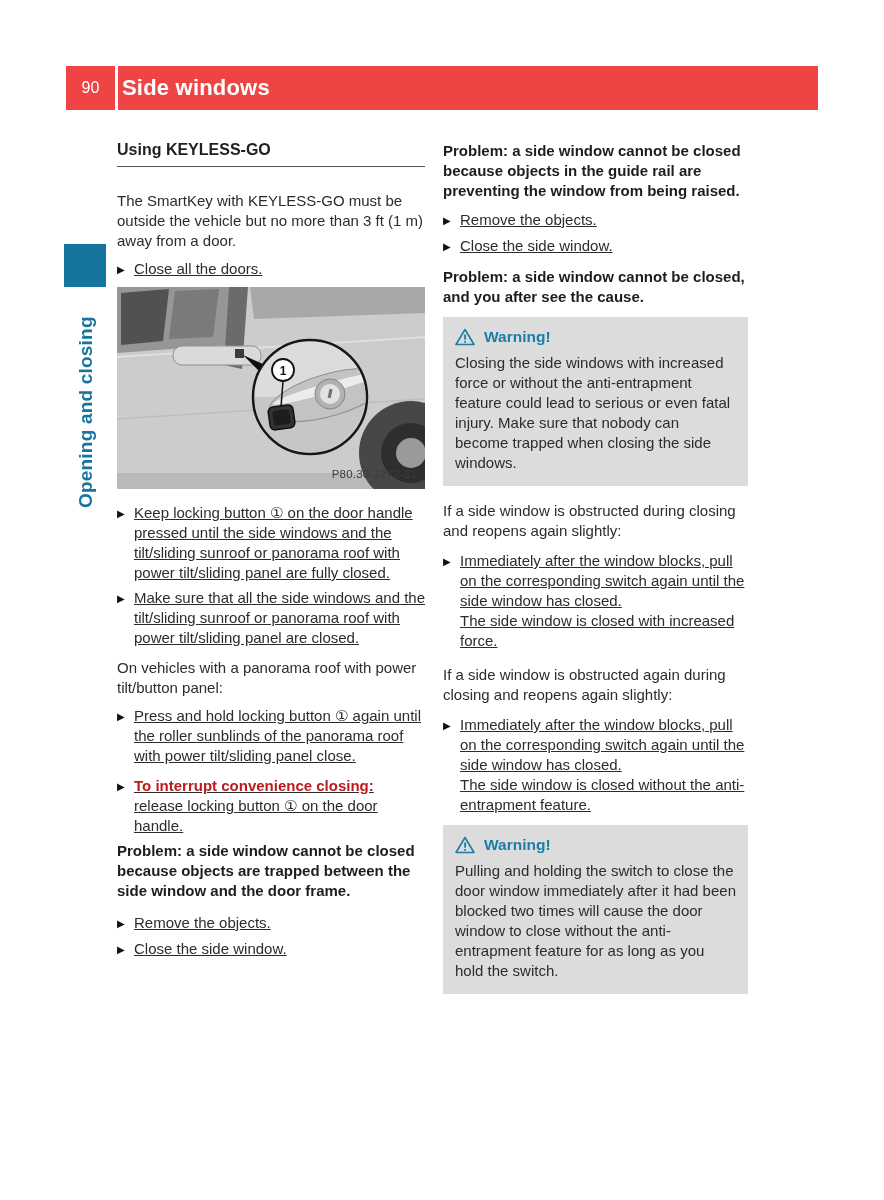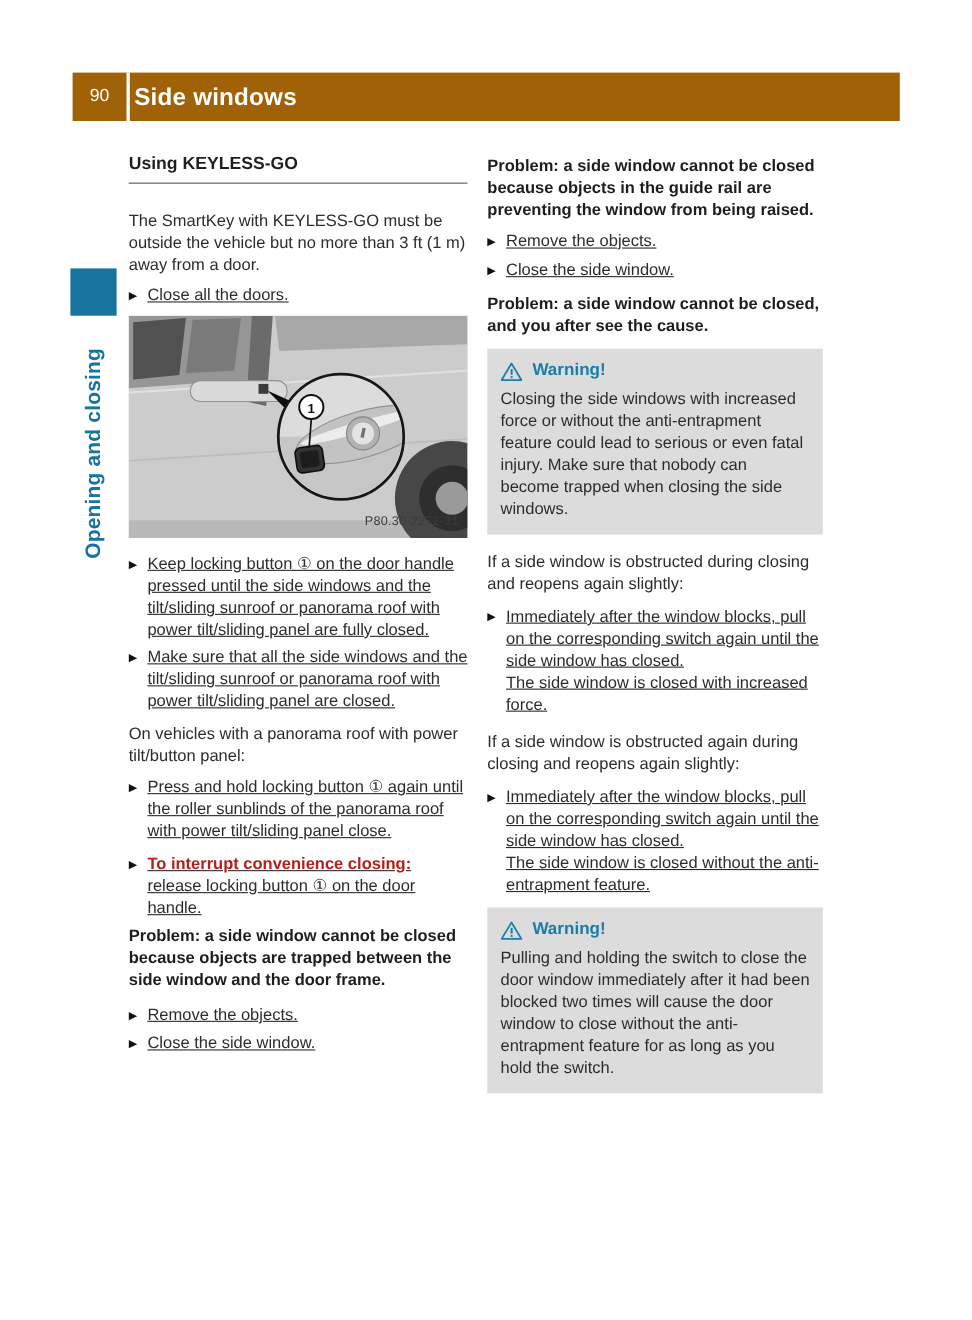--- a/index.html
+++ b/index.html
@@ -6,21 +6,21 @@
   html,body { background:#e8e8e8; }
   .page {
     position:relative; width:884px; height:1200px; margin:0 auto;
     background:#ffffff; overflow:hidden;
     font-family:"Liberation Sans","DejaVu Sans",sans-serif;
     color:#2c2c2c; font-size:15px; line-height:20px;
   }
   
   .header-bar {
     position:absolute; left:66px; top:66px; width:752px; height:44px;
-    background:#a16207; display:flex; align-items:stretch;
+    background:#ef4444; display:flex; align-items:stretch;
   }
   .page-num {
     width:52px; display:flex; align-items:center; justify-content:center;
     color:#ffffff; font-size:16px; border-right:3px solid #ffffff;
   }
   .header-title {
     display:flex; align-items:center; padding-left:4px;
     color:#ffffff; font-size:22px; font-weight:bold; letter-spacing:.2px;
   }
   
@@ -57,21 +57,21 @@
   .mt10 { margin-top:10px; } .mt12 { margin-top:12px; }
   .mt14 { margin-top:14px; } .mt16 { margin-top:16px; }
   .gray-bar-heading {
     background:#b4b4b4; color:#161616; font-weight:bold; font-size:15.5px;
     padding:4px 8px 5px 8px; margin-top:38px; margin-bottom:9px;
   }
   
   .warning-box {
     background:#dcdcdc; padding:10px 12px 13px 12px; margin:10px 0 15px 0;
   }
-  .warning-head { display:flex; align-items:flex-end; margin-bottom:6px; }
+  .warning-head { display:flex; align-items:center; margin-bottom:6px; }
   .warning-head svg { margin-right:9px; display:block; }
   .warning-title { color:#1a7ea8; font-weight:bold; font-size:15.5px; }
   
   .figure {
     position:relative; width:308px; height:202px; margin:7px 0 14px 0;
     background:#cccccc; overflow:hidden;
   }
   .figure svg { display:block; }
   .fig-caption {
     position:absolute; right:8px; bottom:5px;

